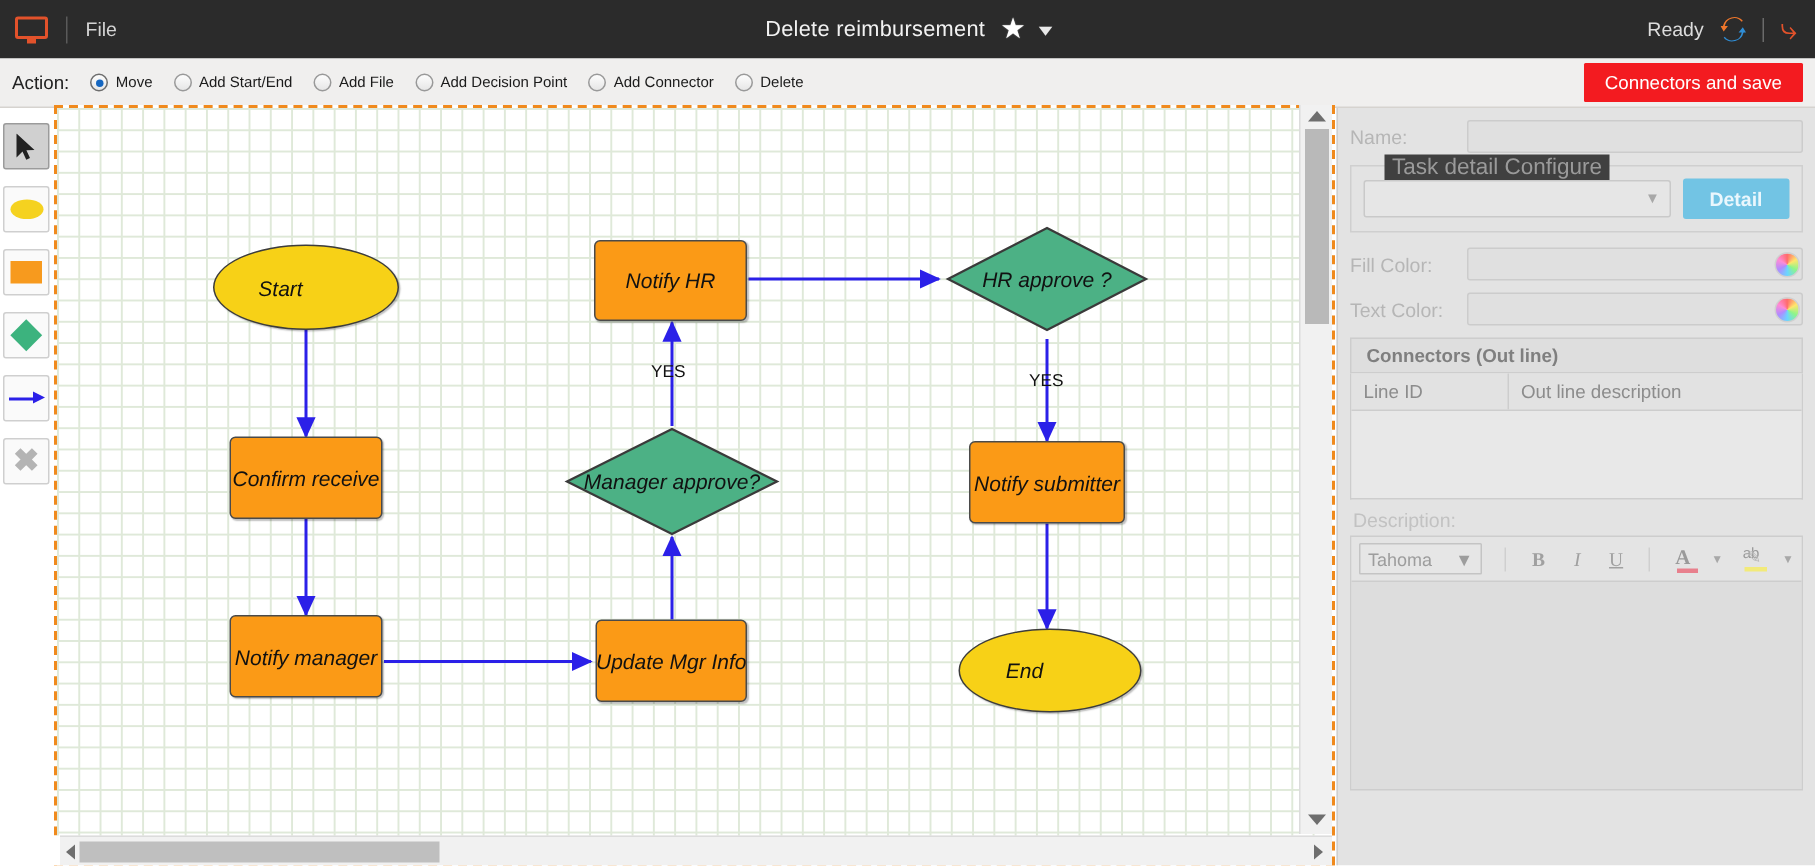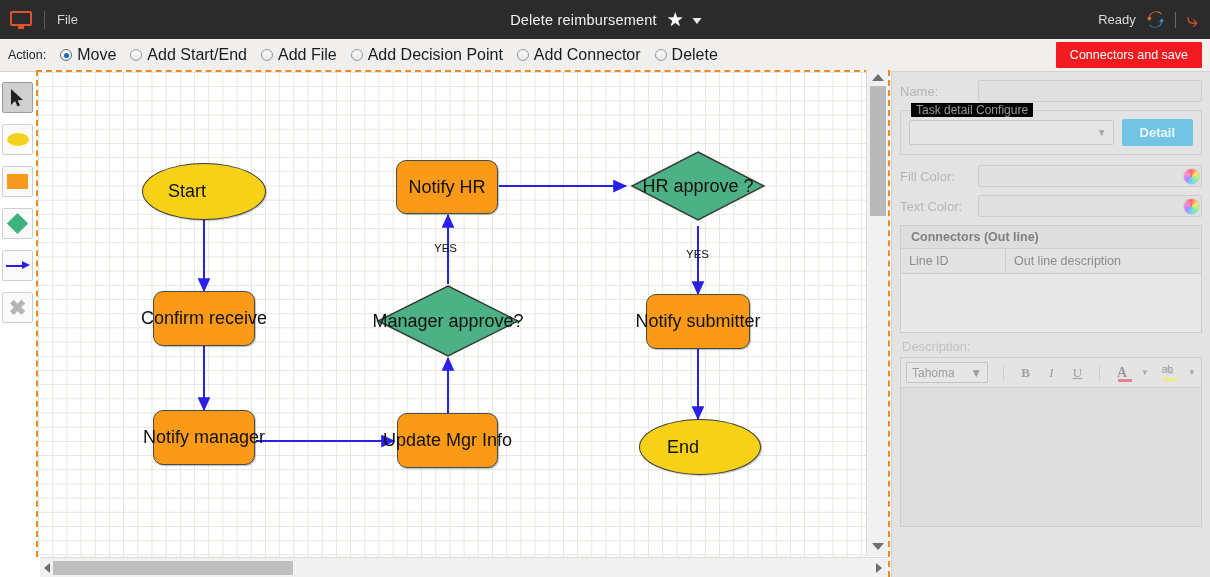--- a/index.html
+++ b/index.html
@@ -57,21 +57,21 @@
   .radio-dot {
     width: 12px; height: 12px; border-radius: 50%;
     border: 1px solid #999; background: linear-gradient(#fdfdfd,#e6e6e6);
     margin-right: 5px; position: relative; flex: none;
   }
   .radio-item.sel .radio-dot { border-color: #6d6d6d; }
   .radio-item.sel .radio-dot::after {
     content: ""; position: absolute; left: 2.5px; top: 2.5px;
     width: 5px; height: 5px; border-radius: 50%; background: #1566c0;
   }
-  .radio-text { font-size: 16px; color: #1b1b1b; text-align: center; }
+  .radio-text { font-size: 10px; color: #1b1b1b; text-align: center; }
   .validate-btn {
     position: absolute; right: 8px; top: 3px;
     background: #f31b20; color: #fff; border: none;
     font-size: 12.5px; font-family: "Liberation Sans", sans-serif;
     padding: 6px 14px; cursor: pointer; border-radius: 1px;
   }
 
   
   .palette {
     position: absolute; left: 0; top: 72px; width: 36px; height: 505px;
@@ -104,28 +104,28 @@
   }
   .grid {
     position: absolute; left: 0; top: 0; width: 100%; height: 100%;
     background-image:
       linear-gradient(to right, #dfe9d9 1px, transparent 1px),
       linear-gradient(to bottom, #dfe9d9 1px, transparent 1px);
     background-size: 14.2px 14.2px;
   }
   .diagram { position: absolute; left: 0; top: 0; width: 100%; height: 100%; }
   .node { position: absolute; display: flex; align-items: center; justify-content: center; }
-  .node .lbl { font-size: 18px; color: #111; white-space: nowrap; }
+  .node .lbl { font-size: 14px; color: #111; white-space: nowrap; font-style: italic; }
   .n-start, .n-end {
     border-radius: 50%; background: #f7d117; border: 1.5px solid #3c3c3c;
     box-shadow: 1px 1px 1px rgba(0,0,0,.25);
   }
   .n-start .lbl, .n-end .lbl { margin-right: 34px; }
   .n-task {
-    background: #fb9a16; border: 1.5px solid #4a4a4a; border-radius: 10px;
+    background: #fb9a16; border: 1.5px solid #4a4a4a; border-radius: 4px;
     box-shadow: 1px 1px 1px rgba(0,0,0,.25);
   }
   .n-dec { background: transparent; }
   .n-dec svg { position: absolute; left: 0; top: 0; }
   .n-dec .lbl { position: relative; z-index: 2; }
   .edge-label {
     position: absolute; font-size: 11.5px; color: #111; background: transparent;
   }
 
   
@@ -171,22 +171,22 @@
   .panel-body { padding: 8px 8px 0 8px; }
   .frow { display: flex; align-items: center; margin-bottom: 8px; }
   .flabel { width: 78px; font-size: 13px; color: #b6b6b6; }
   .finput {
     flex: 1; height: 22px; background: #e0e0e0; border: 1px solid #cccccc; border-radius: 2px;
   }
   .fieldset {
     border: 1px solid #cfcfcf; padding: 8px; margin: 0 0 10px 0; position: relative;
   }
   .fieldset > .legend {
-    position: absolute; top: -8px; left: 10px; background: #000000;
-    padding: 0 5px; font-size: 12px; color: #9a9a9a;
+    position: absolute; top: -8px; left: 22px; background: #404040;
+    padding: 0 5px; font-size: 15px; color: #9a9a9a;
   }
   .selectwrap {
     display: flex; align-items: center; gap: 8px;
   }
   .fakeselect {
     flex: 1; height: 25px; background: #e6e6e6; border: 1px solid #c9c9c9;
     display: flex; align-items: center; justify-content: flex-end; padding-right: 6px;
     font-size: 10px; color: #a8a8a8; border-radius: 2px;
   }
   .detail-btn {

